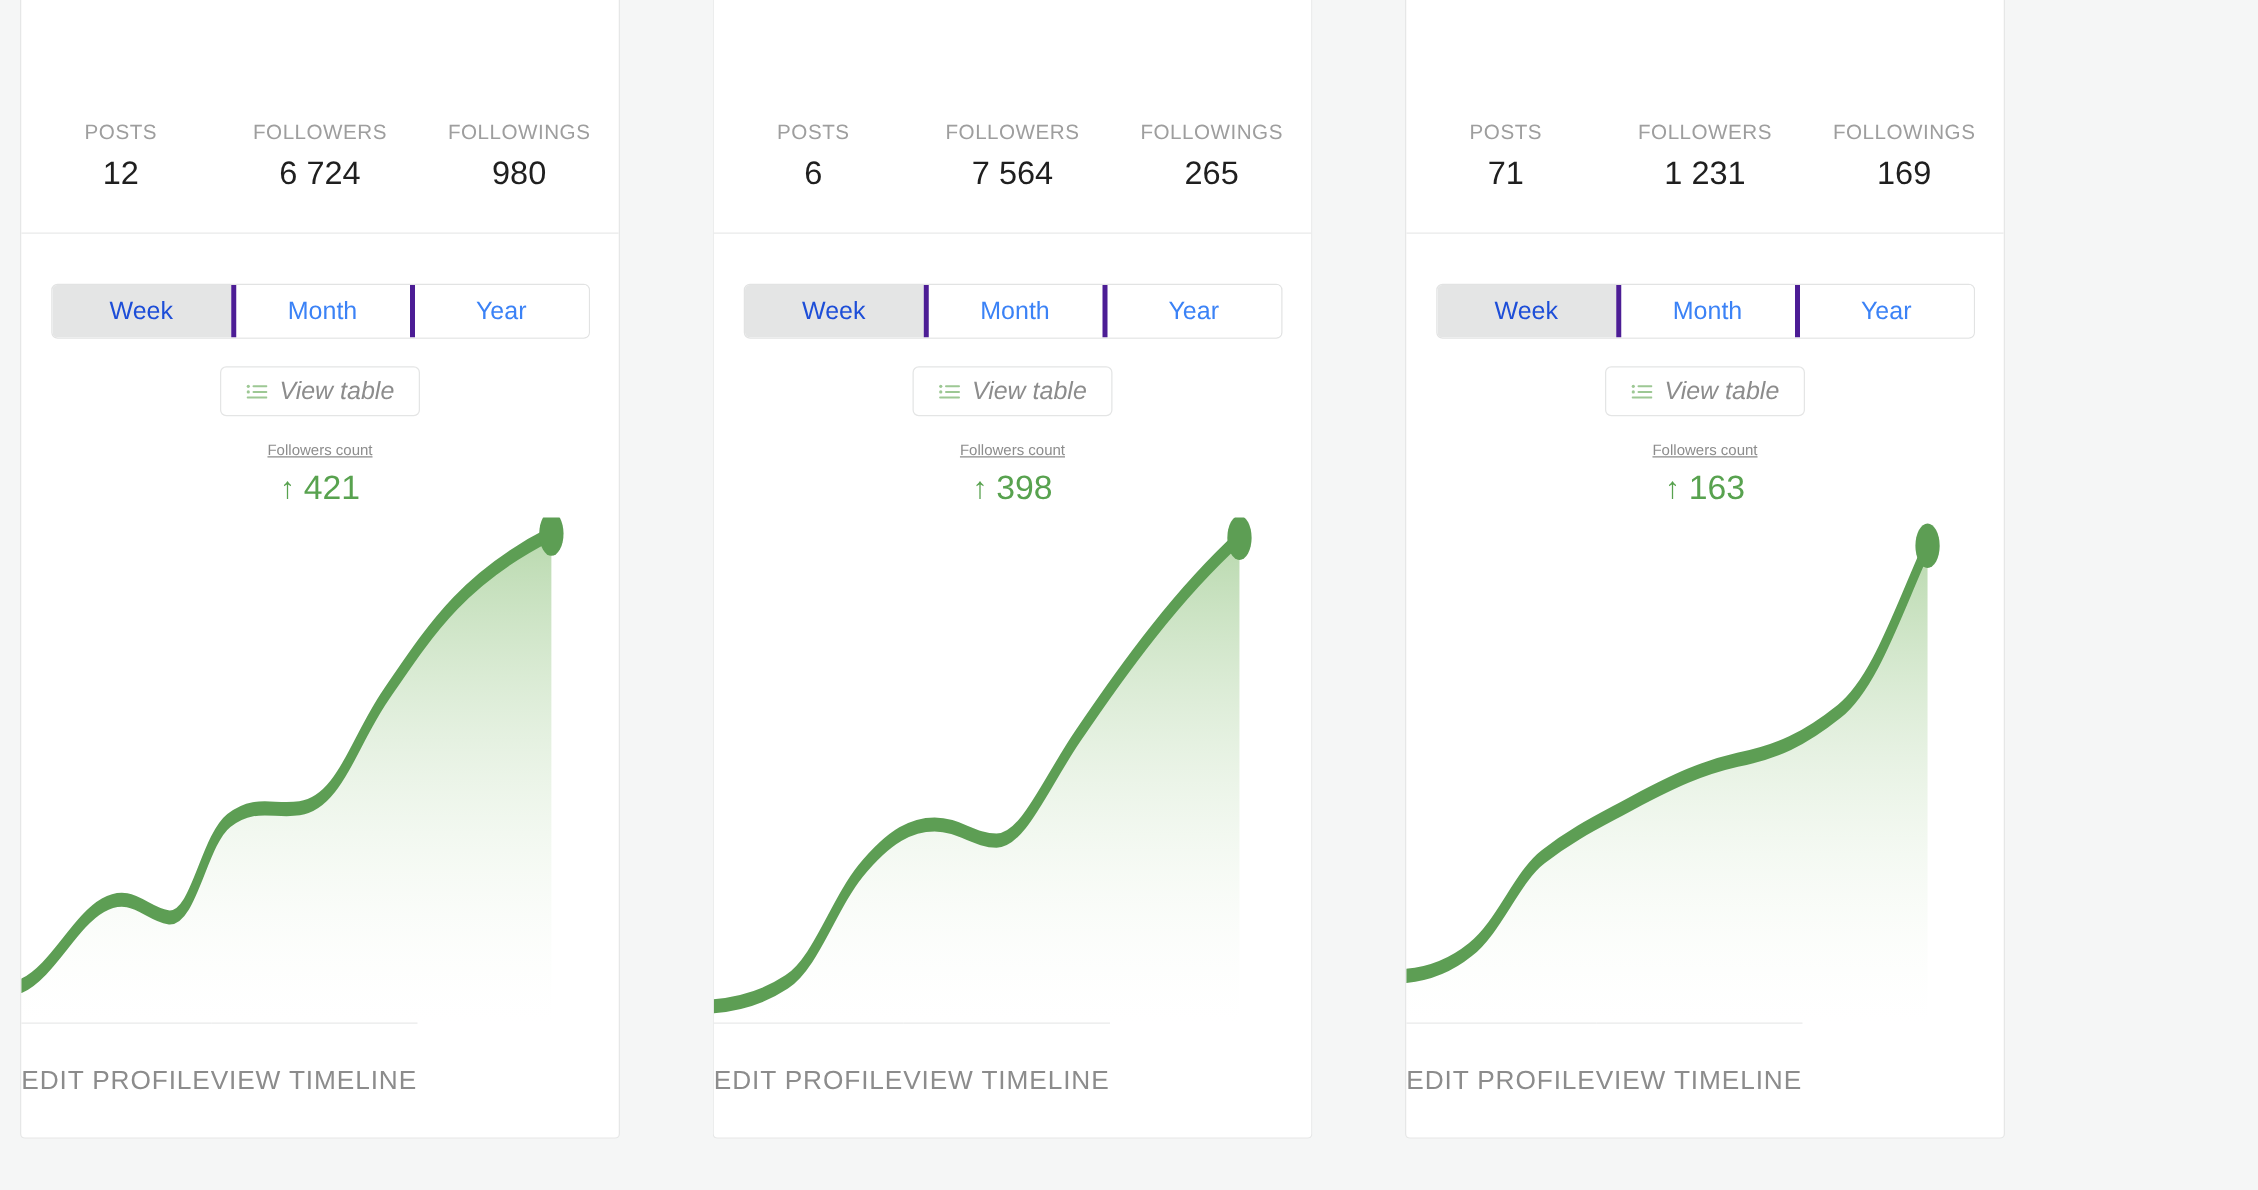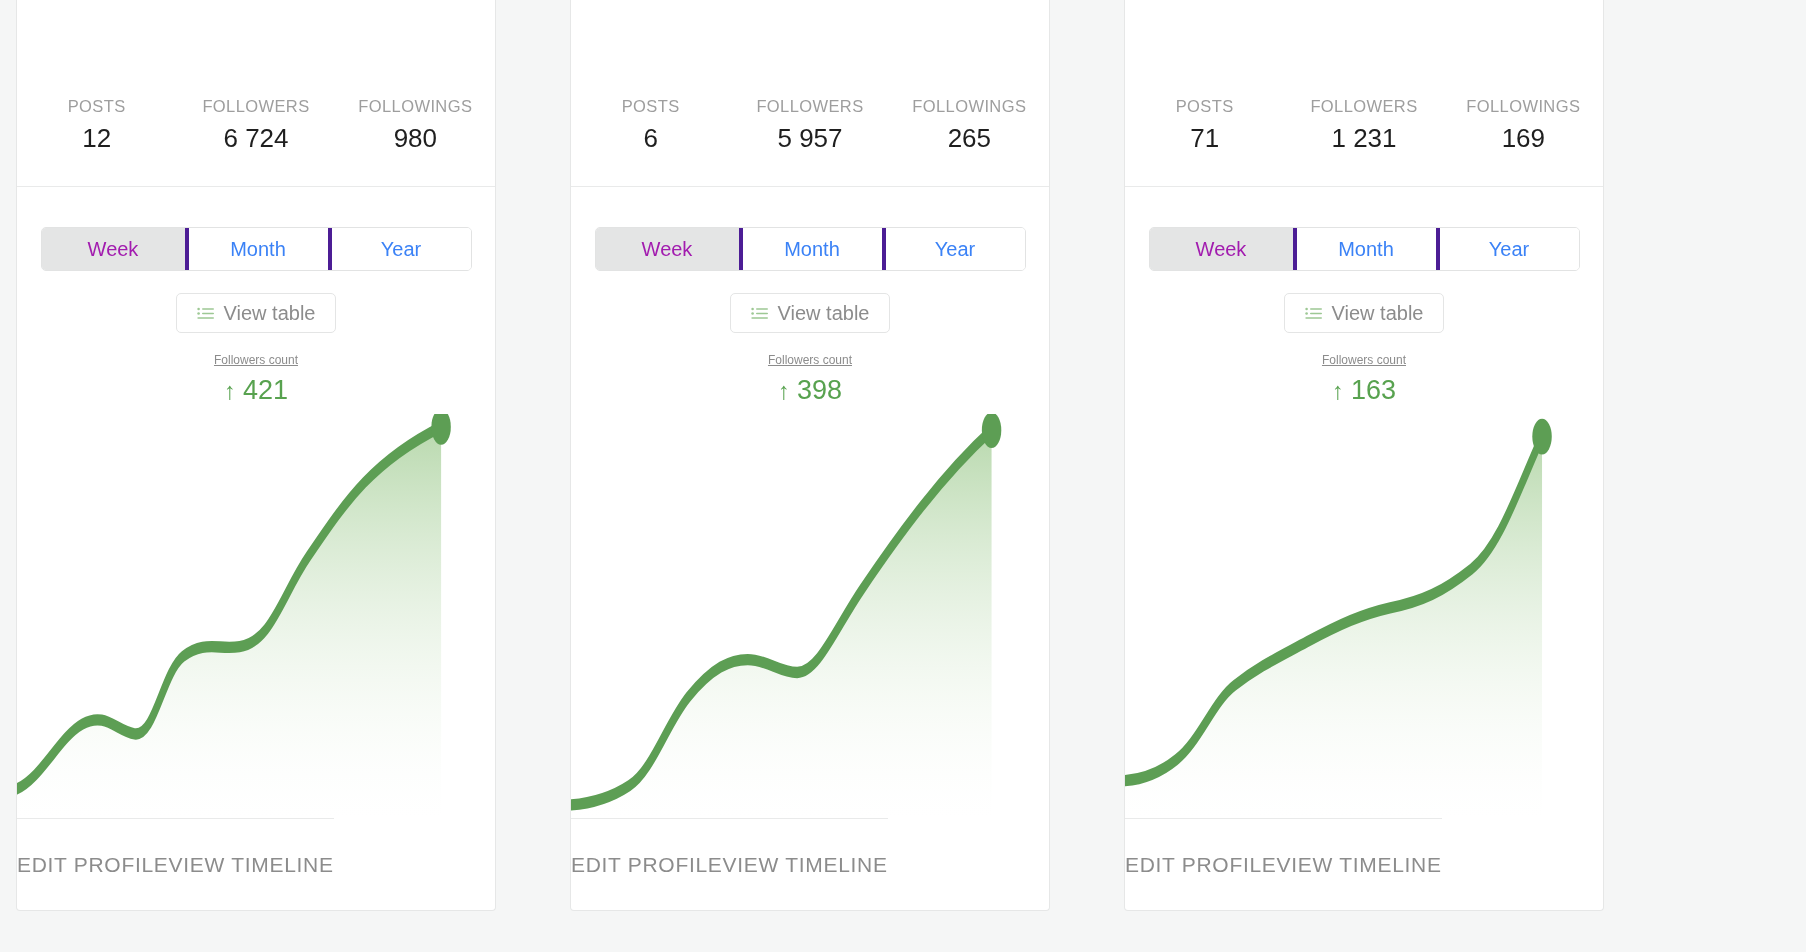--- a/index.html
+++ b/index.html
@@ -93,38 +93,39 @@
     font-size: 20px;
     color: #3b82f6;
     background: #ffffff;
     border-left: 4px solid #4c1d95;
     cursor: pointer;
     user-select: none;
   }
   .seg:first-child { border-left: none; }
   .seg.active {
     background: #e4e5e5;
-    color: #a21caf;
+    color: #1d4ed8;
   }
 
   
   .view-table {
     margin-top: 22px;
     height: 40px;
     padding: 0 20px;
     display: flex;
     align-items: center;
     gap: 10px;
     background: #ffffff;
     border: 1px solid #e4e5e5;
     border-radius: 5px;
     font-size: 20px;
     color: #8c8c8c;
     cursor: pointer;
     user-select: none;
+    font-style: italic;
   }
   .list-icon {
     display: block;
     width: 17px;
     height: 13px;
   }
 
   
   .fc-label {
     margin-top: 20px;
@@ -245,21 +246,21 @@
   </div>
 
   <div class="card">
     <div class="stats">
       <div class="stat">
         <div class="stat-label">POSTS</div>
         <div class="stat-value">6</div>
       </div>
       <div class="stat">
         <div class="stat-label">FOLLOWERS</div>
-        <div class="stat-value">5 957</div>
+        <div class="stat-value">7 564</div>
       </div>
       <div class="stat">
         <div class="stat-label">FOLLOWINGS</div>
         <div class="stat-value">265</div>
       </div>
     </div>
 
     <div class="card-body">
       <div class="segmented">
         <div class="seg active">Week</div>

